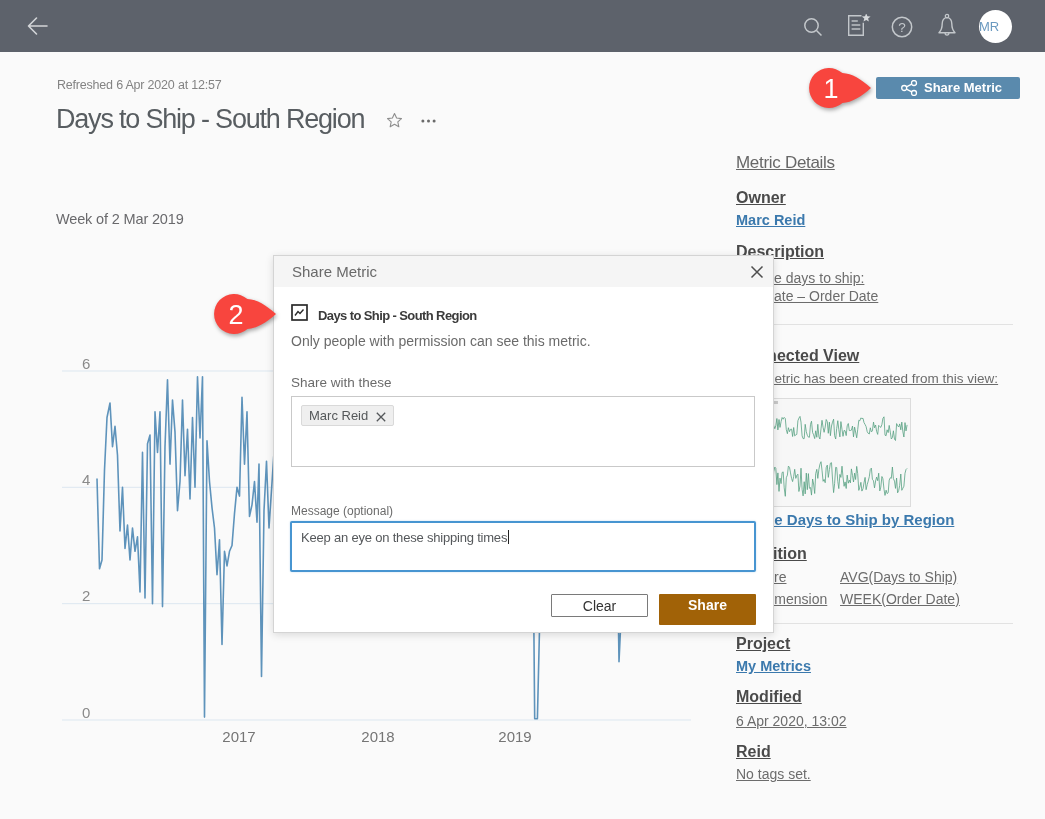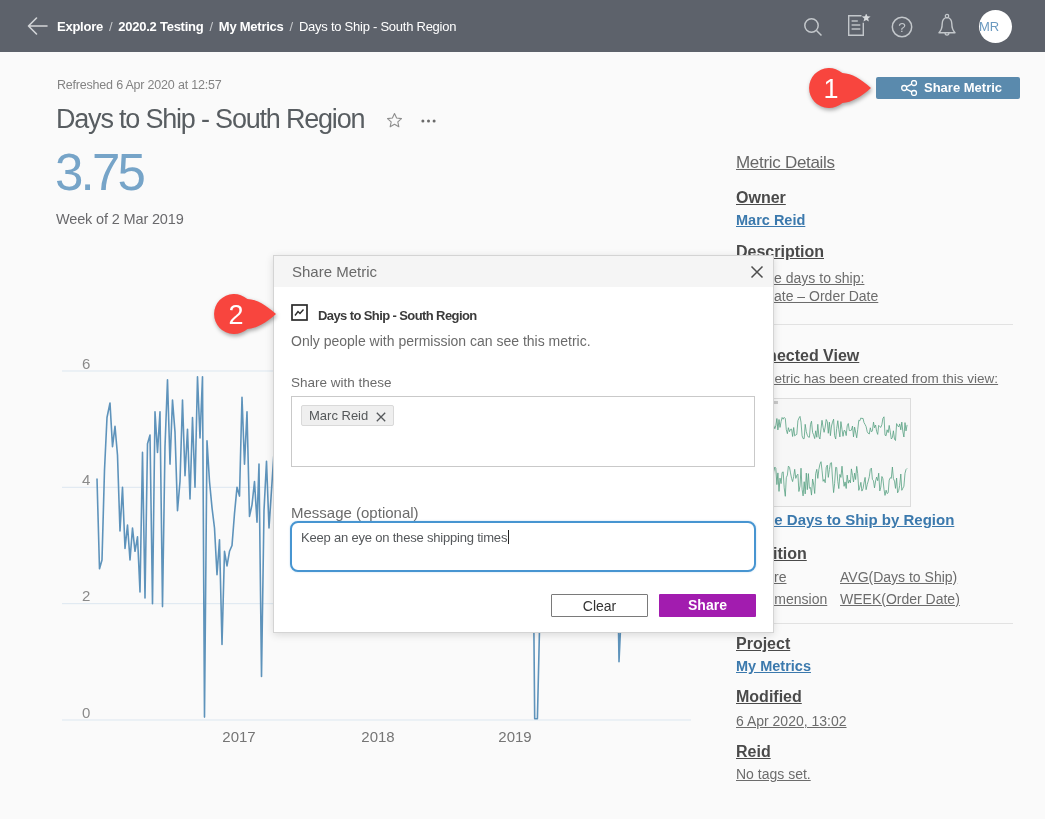--- a/index.html
+++ b/index.html
@@ -32,26 +32,26 @@
   #mhead{position:absolute;left:0;top:0;right:0;height:31px;background:#f5f5f5;}
   #mhead span{position:absolute;left:18px;top:0;line-height:31px;font-size:15px;color:#696969;}
   #mclose{position:absolute;right:9px;top:9px;width:14px;height:14px;}
   #cbicon{position:absolute;left:17px;top:48px;}
   #mtitle{position:absolute;left:44px;top:51.5px;font-size:13px;letter-spacing:-0.6px;font-weight:bold;color:#3b3b3b;}
   #monly{position:absolute;left:17px;top:77px;font-size:14px;color:#6b6b6b;}
   #mswp{position:absolute;left:17px;top:119px;font-size:13.5px;color:#6b6b6b;}
   #mbox{position:absolute;left:17px;top:140px;width:464px;height:71px;border:1px solid #c9c9c9;}
   #chip{position:absolute;left:9px;top:8px;height:21px;background:#efefef;border:1px solid #d9d9d9;border-radius:2px;font-size:13px;color:#55585a;line-height:20px;padding:0 25px 0 7px;}
   #chipx{position:absolute;right:7px;top:5.5px;width:10px;height:10px;}
-  #mmsg{position:absolute;left:17px;top:248px;font-size:15px;color:#6b6b6b;}
-  #mta{position:absolute;left:16px;top:265px;width:466px;height:51px;border:2px solid #4795d1;border-radius:8px;background:#fff;box-shadow:0 0 2px rgba(70,150,210,0.35);}
+  #mmsg{position:absolute;left:17px;top:248px;font-size:12px;color:#6b6b6b;}
+  #mta{position:absolute;left:16px;top:265px;width:466px;height:51px;border:2px solid #4795d1;border-radius:2px;background:#fff;box-shadow:0 0 2px rgba(70,150,210,0.35);}
   #mta .txt{position:absolute;left:9px;top:7px;font-size:13px;letter-spacing:-0.2px;color:#55585b;white-space:nowrap;}
   .caret{display:inline-block;width:1px;height:14px;background:#222;vertical-align:-2px;margin-left:1px;}
   #btnclear{position:absolute;left:277px;top:338px;width:97px;height:23px;background:#fff;border:1px solid #7a7a7a;border-radius:1px;font-size:14px;color:#333;text-align:center;line-height:22px;}
-  #btnshare{position:absolute;left:385px;top:338px;width:97px;height:23px;background:#a21caf;border-radius:1px;font-size:14px;color:#fff;font-weight:bold;text-align:center;line-height:23px;}
+  #btnshare{position:absolute;left:385px;top:338px;width:97px;height:31px;background:#a16207;border-radius:1px;font-size:14px;color:#fff;font-weight:bold;text-align:center;line-height:23px;}
   svg{display:block;}
   .anno{position:absolute;filter:drop-shadow(1px 2px 2px rgba(0,0,0,0.35));}
 </style>
 </head>
 <body>
 <div id="page">
 
 <svg id="chart" width="1045" height="819" style="position:absolute;left:0;top:0;">
   <g stroke="#dce7f0" stroke-width="1">
     <line x1="62" y1="371" x2="691" y2="371"></line>
@@ -70,21 +70,20 @@
     <text x="378" y="742">2018</text>
     <text x="515" y="742">2019</text>
   </g>
   <polyline points="97.0,478.6 99.5,568.8 102.0,560.0 104.5,469.9 107.0,417.5 110.0,403.0 112.5,446.6 115.0,426.3 117.5,455.3 120.0,531.0 122.5,487.3 125.0,548.4 127.5,525.1 130.0,560.0 132.5,528.0 135.0,551.3 137.5,536.8 140.0,592.0 142.5,452.4 145.0,597.9 147.5,443.7 150.0,435.0 152.5,603.7 155.0,411.7 157.5,452.4 160.0,411.7 162.5,606.6 165.0,446.6 167.5,379.7 170.0,464.1 172.5,400.1 175.0,432.1 177.5,510.6 180.0,481.5 182.5,400.1 185.0,475.7 187.5,429.2 190.0,499.0 192.5,417.5 195.0,487.3 197.5,376.8 200.0,437.9 202.5,376.8 204.5,717.1 207.0,440.8 209.5,481.5 212.0,507.7 214.5,528.0 217.0,574.6 219.5,539.7 222.0,644.4 224.5,551.3 227.0,565.9 229.5,551.3 232.0,545.5 234.5,513.5 237.0,487.3 239.5,496.1 242.0,397.2 244.5,464.1 247.0,411.7 249.5,516.4 252.0,504.8 254.5,481.5 257.0,522.2 259.0,464.1 261.5,676.4 264.0,510.6 266.5,461.2 269.0,528.0 271.5,490.2 274.0,452.4 276.5,487.3 279.0,516.0 281.7,572.9 284.4,548.3 287.2,603.7 289.9,597.8 292.6,603.7 295.3,603.7 298.0,602.5 300.8,603.7 303.5,603.7 306.2,603.7 308.9,603.7 311.6,603.7 314.4,550.4 317.1,603.7 319.8,603.7 322.5,582.9 325.2,510.0 328.0,497.4 330.7,514.3 333.4,436.7 336.1,510.5 338.8,452.2 341.6,486.4 344.3,544.4 347.0,603.7 349.7,603.7 352.4,552.2 355.2,603.7 357.9,590.4 360.6,567.8 363.3,588.5 366.0,580.8 368.8,603.7 371.5,603.7 374.2,603.7 376.9,574.3 379.6,586.1 382.4,603.7 385.1,589.7 387.8,597.4 390.5,603.7 393.2,555.7 396.0,523.3 398.7,565.0 401.4,552.9 404.1,548.8 406.8,487.7 409.6,450.3 412.3,484.8 415.0,406.6 417.7,468.8 420.4,482.2 423.2,440.3 425.9,497.0 428.6,498.8 431.3,573.8 434.0,546.4 436.8,503.3 439.5,491.4 442.2,430.3 444.9,460.6 447.6,428.8 450.4,413.4 453.1,400.4 455.8,407.6 458.5,382.6 461.2,382.6 464.0,386.9 466.7,382.6 469.4,454.2 472.1,421.4 474.8,397.4 477.6,382.6 480.3,382.6 483.0,417.7 485.7,436.3 488.4,408.8 491.2,486.6 493.9,492.8 496.6,546.9 499.3,603.7 502.0,603.7 504.8,560.0 507.5,603.7 510.2,603.7 512.9,603.7 515.6,543.2 518.4,603.7 521.1,603.7 523.8,595.6 526.5,533.2 529.2,481.2 532.0,421.9 534.7,718.8 537.4,718.8 540.1,603.7 542.8,603.7 545.6,603.7 548.3,541.1 551.0,466.5 553.7,523.4 556.4,576.1 559.2,603.7 561.9,603.7 564.6,603.7 567.3,589.2 570.0,603.7 572.8,603.7 575.5,603.7 578.2,603.7 580.9,592.9 583.6,519.1 586.4,488.0 589.1,485.5 591.8,466.4 594.5,437.7 597.2,510.3 600.0,445.2 602.7,399.6 605.4,382.6 608.1,382.6 610.8,400.2 613.6,416.6 616.3,481.2 619.0,661.8 621.7,603.7 624.4,603.7 627.2,603.7 629.9,603.7 632.6,603.7 635.3,603.7 638.0,603.7 640.8,603.7" fill="none" stroke="#5e93bb" stroke-width="1.6" stroke-linejoin="round"></polyline>
 </svg>
 
 <div id="topbar">
   <svg width="21" height="20" style="position:absolute;left:27px;top:16px;" viewBox="0 0 21 20">
     <path d="M1.5,10 H20 M1.5,10 L9.5,2 M1.5,10 L9.5,18" stroke="#d3d5d8" stroke-width="1.6" fill="none" stroke-linecap="round"></path>
   </svg>
-  <div class="crumb" style="left:57px;"><b>Explore</b><span class="sep">/</span><b>2020.2 Testing</b><span class="sep">/</span><b>My Metrics</b><span class="sep">/</span>Days to Ship - South Region</div>
   <svg class="ticon" style="left:802px;top:16px;" width="22" height="22" viewBox="0 0 22 22">
     <circle cx="9.5" cy="9.5" r="6.7" fill="none" stroke="#c3c7cb" stroke-width="1.5"></circle>
     <line x1="14.5" y1="14.5" x2="19.5" y2="19.5" stroke="#c3c7cb" stroke-width="1.5"></line>
   </svg>
   <svg class="ticon" style="left:846px;top:14px;" width="26" height="24" viewBox="0 0 26 24">
     <path d="M15.5,1.7 H2.7 V21.3 H17.3 V8.7" fill="none" stroke="#c3c7cb" stroke-width="1.4"></path>
     <line x1="5.6" y1="7" x2="11.8" y2="7" stroke="#c3c7cb" stroke-width="1.4"></line>
     <line x1="5.6" y1="11" x2="14.3" y2="11" stroke="#c3c7cb" stroke-width="1.4"></line>
     <line x1="5.6" y1="15" x2="14.3" y2="15" stroke="#c3c7cb" stroke-width="1.4"></line>
     <path d="M20.2,-0.7 L21.4,2.3 L24.6,2.5 L22.1,4.5 L22.9,7.6 L20.2,5.9 L17.5,7.6 L18.3,4.5 L15.8,2.5 L19.0,2.3 Z" fill="#d6d9dc"></path>
@@ -106,21 +105,20 @@
 <svg id="star" width="17" height="17" viewBox="0 0 18 18">
   <path d="M9,1.6 L11.2,6.4 L16.4,7 L12.5,10.5 L13.6,15.7 L9,13 L4.4,15.7 L5.5,10.5 L1.6,7 L6.8,6.4 Z" fill="none" stroke="#8d8d8d" stroke-width="1.15" stroke-linejoin="round"></path>
 </svg>
 <svg style="position:absolute;left:419px;top:115.5px;" width="20" height="10" viewBox="0 0 20 10">
       <g fill="#6a6a6a">
         <circle cx="3.9" cy="5" r="1.5"></circle>
         <circle cx="9.5" cy="5" r="1.5"></circle>
         <circle cx="15.1" cy="5" r="1.5"></circle>
       </g>
     </svg>
-<div id="bignum">3.75</div>
 <div id="weekof">Week of 2 Mar 2019</div>
 
 <div id="sharebtn">
   <svg width="17" height="16" viewBox="0 0 17 16" style="position:absolute;left:25px;top:3px;">
     <circle cx="3.2" cy="8" r="2.5" fill="none" stroke="#fff" stroke-width="1.3"></circle>
     <circle cx="13" cy="3" r="2.5" fill="none" stroke="#fff" stroke-width="1.3"></circle>
     <circle cx="13" cy="13" r="2.5" fill="none" stroke="#fff" stroke-width="1.3"></circle>
     <line x1="5.4" y1="6.9" x2="10.8" y2="4.1" stroke="#fff" stroke-width="1.3"></line>
     <line x1="5.4" y1="9.1" x2="10.8" y2="11.9" stroke="#fff" stroke-width="1.3"></line>
   </svg>

